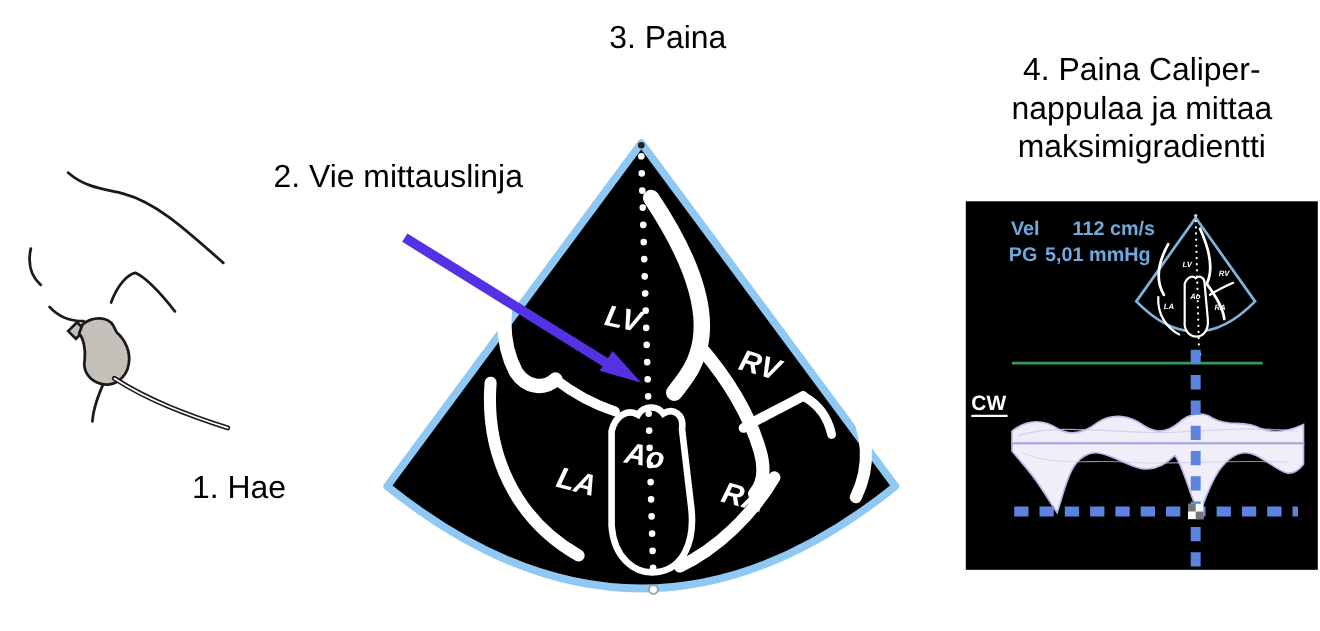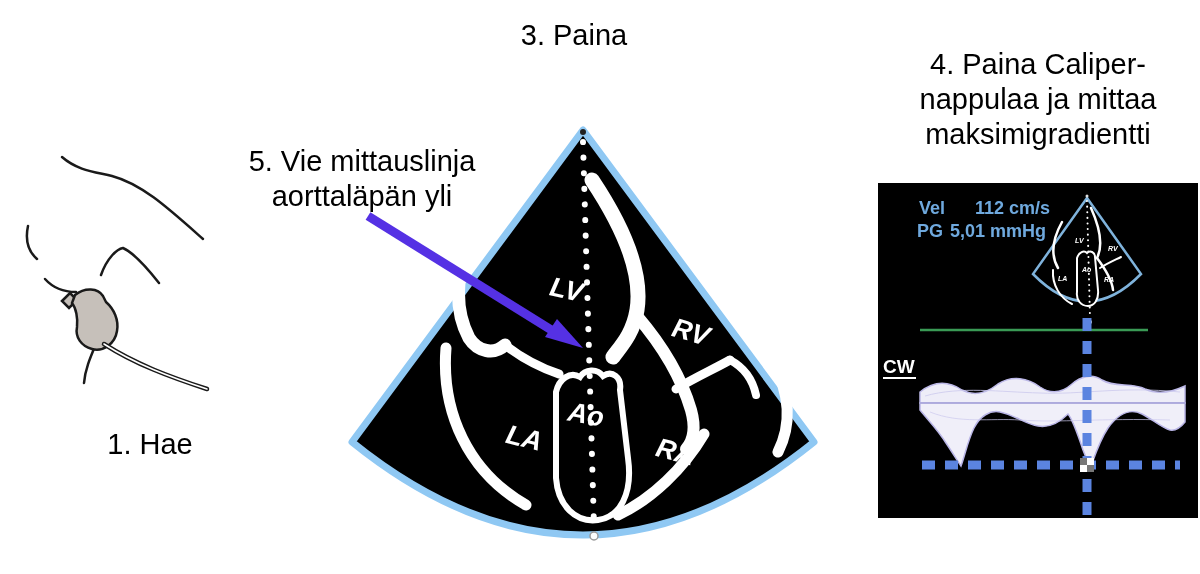--- a/index.html
+++ b/index.html
@@ -1,22 +1,22 @@
 <!DOCTYPE html>
 <html><head>
 <meta charset="utf-8">
 <style>
   html,body{margin:0;padding:0;background:#fff;}
   .canvas{position:relative;width:1200px;height:574px;background:#fff;overflow:hidden;
           font-family:"Liberation Sans",sans-serif;}
   .canvas svg{position:absolute;left:0;top:0;}
   .caption{position:absolute;text-align:center;font-size:29px;line-height:35px;color:#000;}
-  .cap1{left:24px;top:427px;width:252px;}
+  .cap1{left:8px;top:427px;width:252px;text-align:right;}
   .cap2{left:192px;top:144px;width:340px;}
-  .cap3{left:429px;top:18px;width:290px;}
+  .cap3{left:462px;top:18px;width:290px;}
   .cap4{left:868px;top:47px;width:340px;}
   text{font-family:"Liberation Sans",sans-serif;}
   .chamber-label{font-weight:bold;font-style:italic;fill:#fff;font-size:27px;}
   .mini-label{font-weight:bold;font-style:italic;fill:#fff;font-size:7px;}
   .panel-readout{font-weight:bold;font-size:18px;}
   .cw-label{font-weight:bold;font-size:19px;fill:#fff;}
 </style>
 </head>
 <body>
 
@@ -119,22 +119,21 @@
       <rect x="1080" y="458" width="7" height="7" fill="#777"></rect>
       <rect x="1087" y="465" width="7" height="7" fill="#777"></rect>
     </g>
   </g>
 </svg>
 
 <div class="caption cap1">
   <div>1. Hae</div>
 </div>
 <div class="caption cap2">
-  <div>5. Vie mittauslinja</div>
-  <div>aorttaläpän yli</div>
+  <div>2. Vie mittauslinja</div>
 </div>
 <div class="caption cap3">
   <div>3. Paina</div>
 </div>
 <div class="caption cap4">
   <div>4. Paina Caliper-</div>
   <div>nappulaa ja mittaa</div>
   <div>maksimigradientti</div>
 </div>
 

